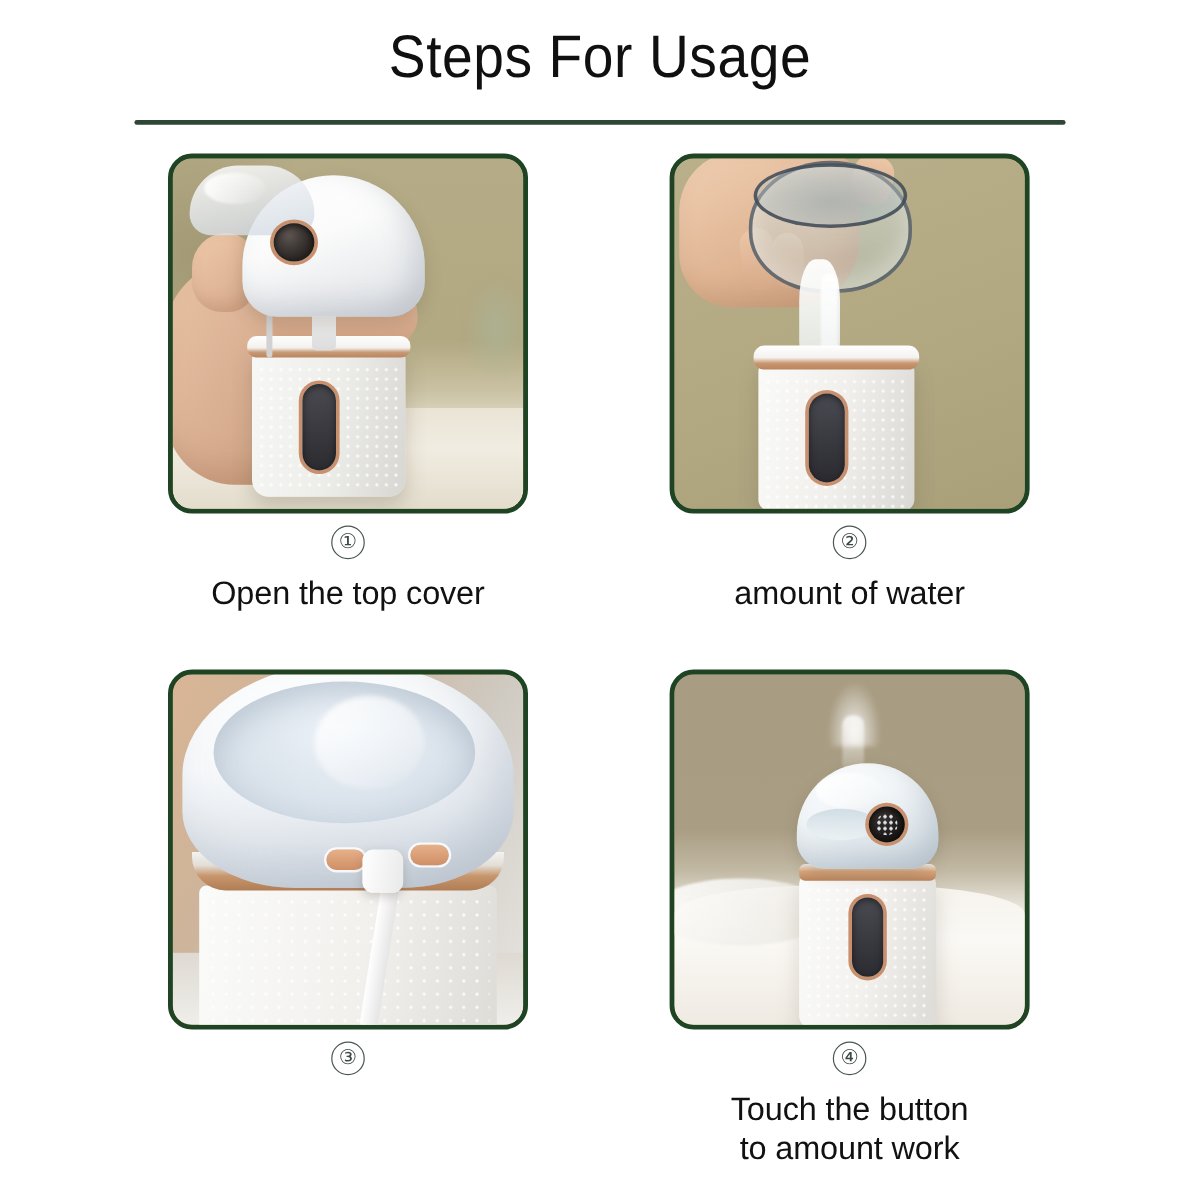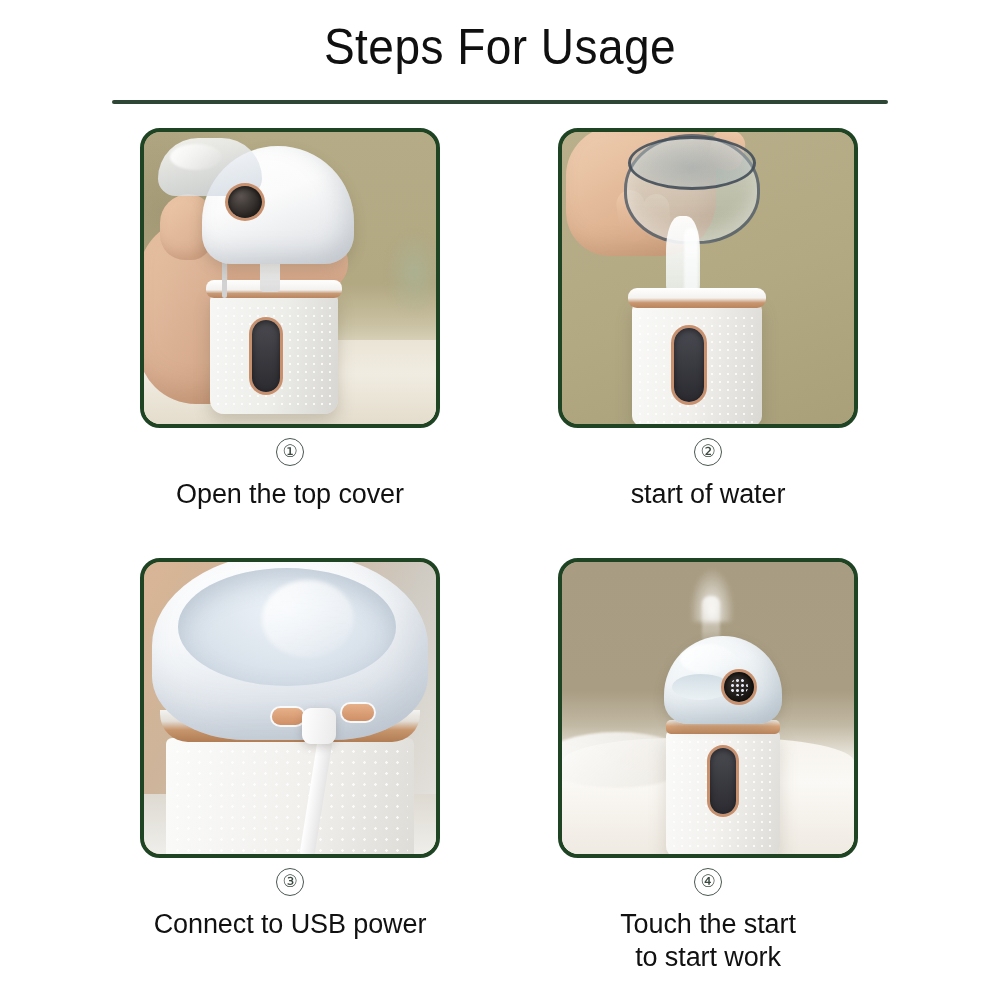--- a/index.html
+++ b/index.html
@@ -466,21 +466,21 @@
           <div class="base"></div>
           <div class="perf"></div>
           <div class="badge"></div>
           <div class="base-top"></div>
         </div>
       </div>
       <div class="step-number">
         <span class="step-number-circle">②</span>
       </div>
       <div class="step-caption">
-        <span class="line">start of water</span>
+        <span class="line">amount of water</span>
       </div>
     </div>
 
     <div class="step step-r2c1">
       <div class="photo-frame">
         <div class="photo-inner scene3">
           <div class="bg"></div>
           <div class="floor"></div>
           <div class="body"></div>
           <div class="perf"></div>
@@ -491,21 +491,20 @@
           <div class="pad pad-l"></div>
           <div class="pad pad-r"></div>
           <div class="cable"></div>
           <div class="plug"></div>
         </div>
       </div>
       <div class="step-number">
         <span class="step-number-circle">③</span>
       </div>
       <div class="step-caption">
-        <span class="line">Connect to USB power</span>
       </div>
     </div>
 
     <div class="step step-r2c2">
       <div class="photo-frame">
         <div class="photo-inner scene4">
           <div class="bg"></div>
           <div class="table"></div>
           <div class="table-edge"></div>
           <div class="mist"></div>
@@ -518,19 +517,19 @@
           <div class="dome-mouth"></div>
           <div class="dome-gloss"></div>
           <div class="display"></div>
           <div class="display-dots"></div>
         </div>
       </div>
       <div class="step-number">
         <span class="step-number-circle">④</span>
       </div>
       <div class="step-caption">
-        <span class="line">Touch the start</span>
-        <span class="line">to start work</span>
+        <span class="line">Touch the button</span>
+        <span class="line">to amount work</span>
       </div>
     </div>
 
   </div>
 </div>
 
 </body></html>

